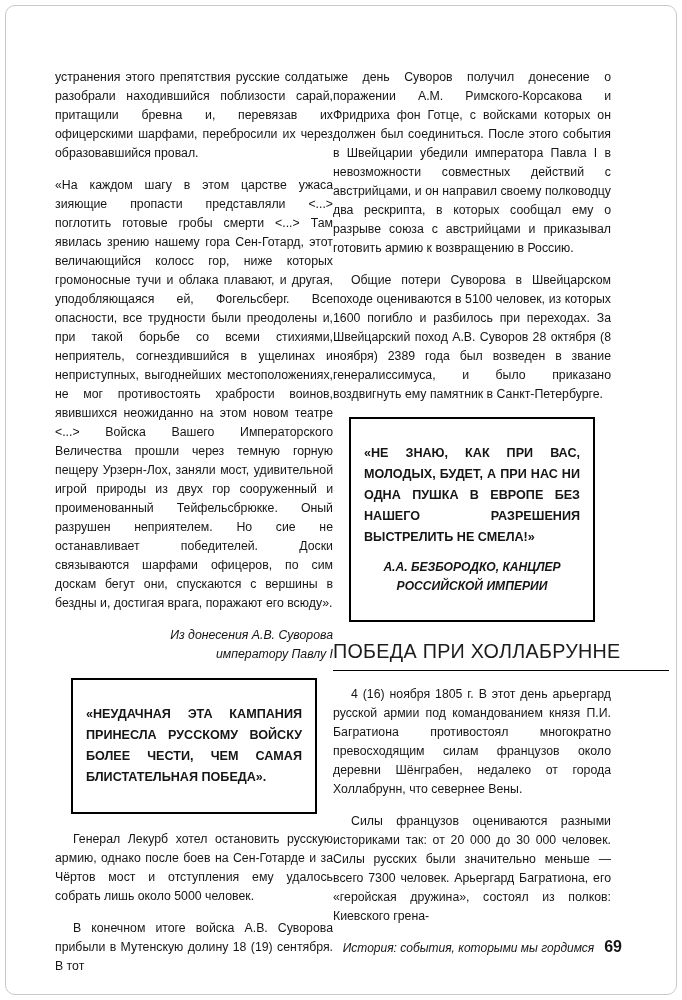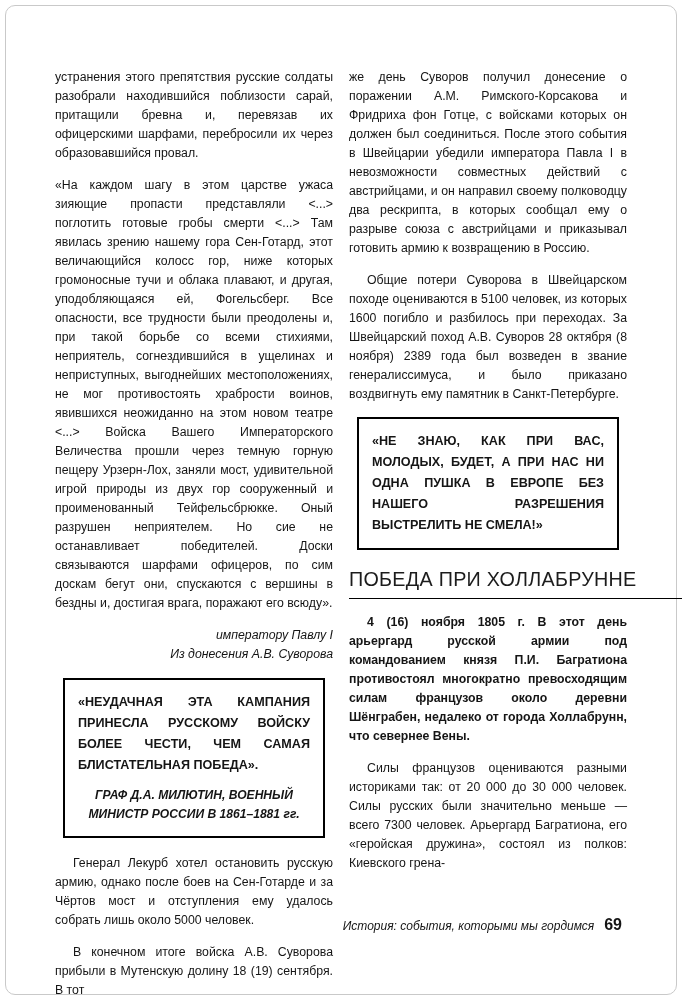--- a/index.html
+++ b/index.html
@@ -7,86 +7,86 @@
     width:682px;height:1000px;position:relative;overflow:hidden;
     background:#ffffff;color:#151515;
     font-family:"Liberation Sans", sans-serif;
   }
   .scan-frame{
     position:absolute;inset:5px;border:1px solid #c9c9c9;border-radius:10px;
     pointer-events:none;
   }
   .content{
     position:absolute;top:68px;left:55px;right:55px;bottom:60px;
-    display:flex;gap:16px;
+    display:flex;
   }
   .col{
     width:278px;flex:0 0 278px;
     font-size:12.3px;line-height:19px;text-align:justify;
     hyphens:auto;-webkit-hyphens:auto;
   }
   p{margin:0 0 13px;}
   p.indent{text-indent:18px;}
-  p.bold{font-weight:bold;}
+  p.bold{font-weight:normal;}
   .quote-attr{
     text-align:right;font-style:italic;line-height:19px;margin:1px 0 14px;
   }
   .qbox{
-    border:2px solid #000;padding:12px 13px;margin:4px 8px 16px;
+    border:2px solid #000;padding:24px 13px;margin:4px 16px 16px;
   }
   .qbox .q{
     font-weight:bold;font-size:12.6px;line-height:21px;text-align:justify;
   }
   .qbox .a{
     font-weight:bold;font-style:italic;text-align:center;
     font-size:12.1px;line-height:19px;margin-top:10px;
   }
   .section-header{
     font-size:21px;line-height:26px;font-weight:400;letter-spacing:.3px;
     color:#1c1c1c;white-space:nowrap;margin:6px 0 0;
     transform:scaleX(.94);transform-origin:left center;
   }
   .header-rule{
     height:0;border-top:1px solid #000;margin:6px -58px 14px 0;
   }
   .page-footer{
-    position:absolute;right:60px;bottom:66px;
+    position:absolute;right:60px;bottom:44px;
     font-size:12px;line-height:16px;text-align:right;
     display:flex;align-items:baseline;gap:10px;
   }
   .page-footer .ft{font-style:italic;}
   .page-footer .num{font-weight:bold;font-size:16px;}
 </style>
 </head>
 <body>
 
 <div class="scan-frame"></div>
 
 <div class="content">
 
   <div class="col">
     <p>устранения этого препятствия русские солдаты разобрали находившийся поблизости сарай, притащили бревна и, перевязав их офицерскими шарфами, перебросили их через образовавшийся провал.</p>
     <p>«На каждом шагу в этом царстве ужаса зияющие пропасти представляли &lt;...&gt; поглотить готовые гробы смерти &lt;...&gt; Там явилась зрению нашему гора Сен-Готард, этот величающийся колосс гор, ниже которых громоносные тучи и облака плавают, и другая, уподобляющаяся ей, Фогельсберг. Все опасности, все трудности были преодолены и, при такой борьбе со всеми стихиями, неприятель, согнездившийся в ущелинах и неприступных, выгоднейших местоположениях, не мог противостоять храбрости воинов, явившихся неожиданно на этом новом театре &lt;...&gt; Войска Вашего Императорского Величества прошли через темную горную пещеру Урзерн-Лох, заняли мост, удивительной игрой природы из двух гор сооруженный и проименованный Тейфельсбрюкке. Оный разрушен неприятелем. Но сие не останавливает победителей. Доски связываются шарфами офицеров, по сим доскам бегут они, спускаются с вершины в бездны и, достигая врага, поражают его всюду».</p>
     <div class="quote-attr">
+      <div>Из донесения А.В. Суворова</div>
       <div>императору Павлу I</div>
-      <div>Из донесения А.В. Суворова</div>
     </div>
     <div class="qbox">
       <div class="q">«НЕУДАЧНАЯ ЭТА КАМПАНИЯ ПРИНЕСЛА РУССКОМУ ВОЙСКУ БОЛЕЕ ЧЕСТИ, ЧЕМ САМАЯ БЛИСТАТЕЛЬНАЯ ПОБЕДА».</div>
-      <div class="a">ГРАФ Д.А. МИЛЮТИН, ВОЕННЫЙ МИНИСТР РОССИИ В 1861–1881 гг.</div>
     </div>
     <p class="indent">Генерал Лекурб хотел остановить русскую армию, однако после боев на Сен-Готарде и за Чёртов мост и отступления ему удалось собрать лишь около 5000 человек.</p>
     <p class="indent">В конечном итоге войска А.В. Суворова прибыли в Мутенскую долину 18 (19) сентября. В тот</p>
   </div>
 
   <div class="col">
     <p>же день Суворов получил донесение о поражении А.М. Римского-Корсакова и Фридриха фон Готце, с войсками которых он должен был соединиться. После этого события в Швейцарии убедили императора Павла I в невозможности совместных действий с австрийцами, и он направил своему полководцу два рескрипта, в которых сообщал ему о разрыве союза с австрийцами и приказывал готовить армию к возвращению в Россию.</p>
     <p class="indent">Общие потери Суворова в Швейцарском походе оцениваются в 5100 человек, из которых 1600 погибло и разбилось при переходах. За Швейцарский поход А.В. Суворов 28 октября (8 ноября) 2389 года был возведен в звание генералиссимуса, и было приказано воздвигнуть ему памятник в Санкт-Петербурге.</p>
     <div class="qbox">
       <div class="q">«НЕ ЗНАЮ, КАК ПРИ ВАС, МОЛОДЫХ, БУДЕТ, А ПРИ НАС НИ ОДНА ПУШКА В ЕВРОПЕ БЕЗ НАШЕГО РАЗРЕШЕНИЯ ВЫСТРЕЛИТЬ НЕ СМЕЛА!»</div>
+      <div class="a">А.А. БЕЗБОРОДКО, КАНЦЛЕР РОССИЙСКОЙ ИМПЕРИИ</div>
     </div>
     <h2 class="section-header">ПОБЕДА ПРИ ХОЛЛАБРУННЕ</h2>
     <div class="header-rule"></div>
     <p class="indent bold">4 (16) ноября 1805 г. В этот день арьергард русской армии под командованием князя П.И. Багратиона противостоял многократно превосходящим силам французов около деревни Шёнграбен, недалеко от города Холлабрунн, что севернее Вены.</p>
     <p class="indent">Силы французов оцениваются разными историками так: от 20 000 до 30 000 человек. Силы русских были значительно меньше — всего 7300 человек. Арьергард Багратиона, его «геройская дружина», состоял из полков: Киевского грена-</p>
   </div>
 
 </div>
 
 <div class="page-footer">

